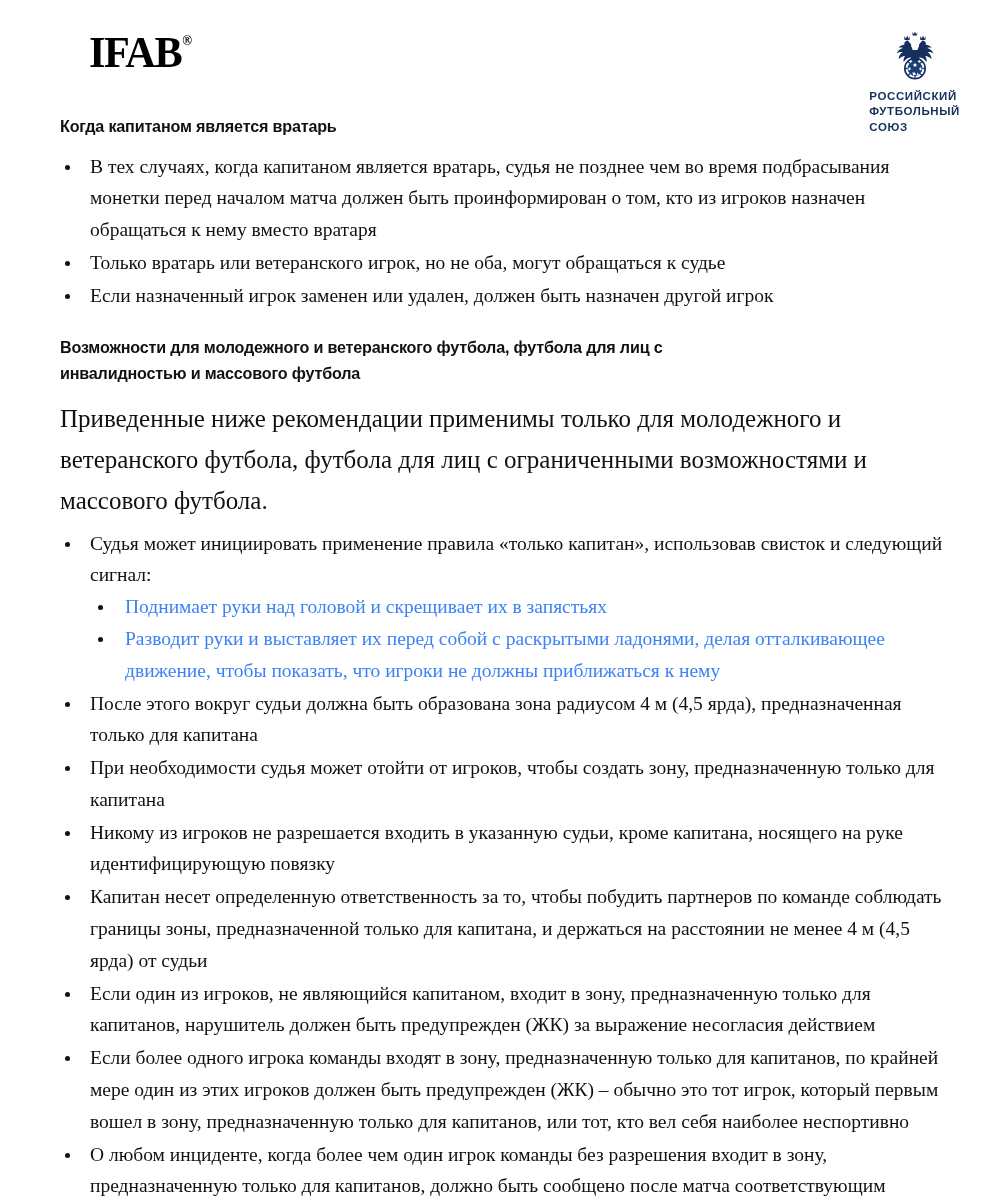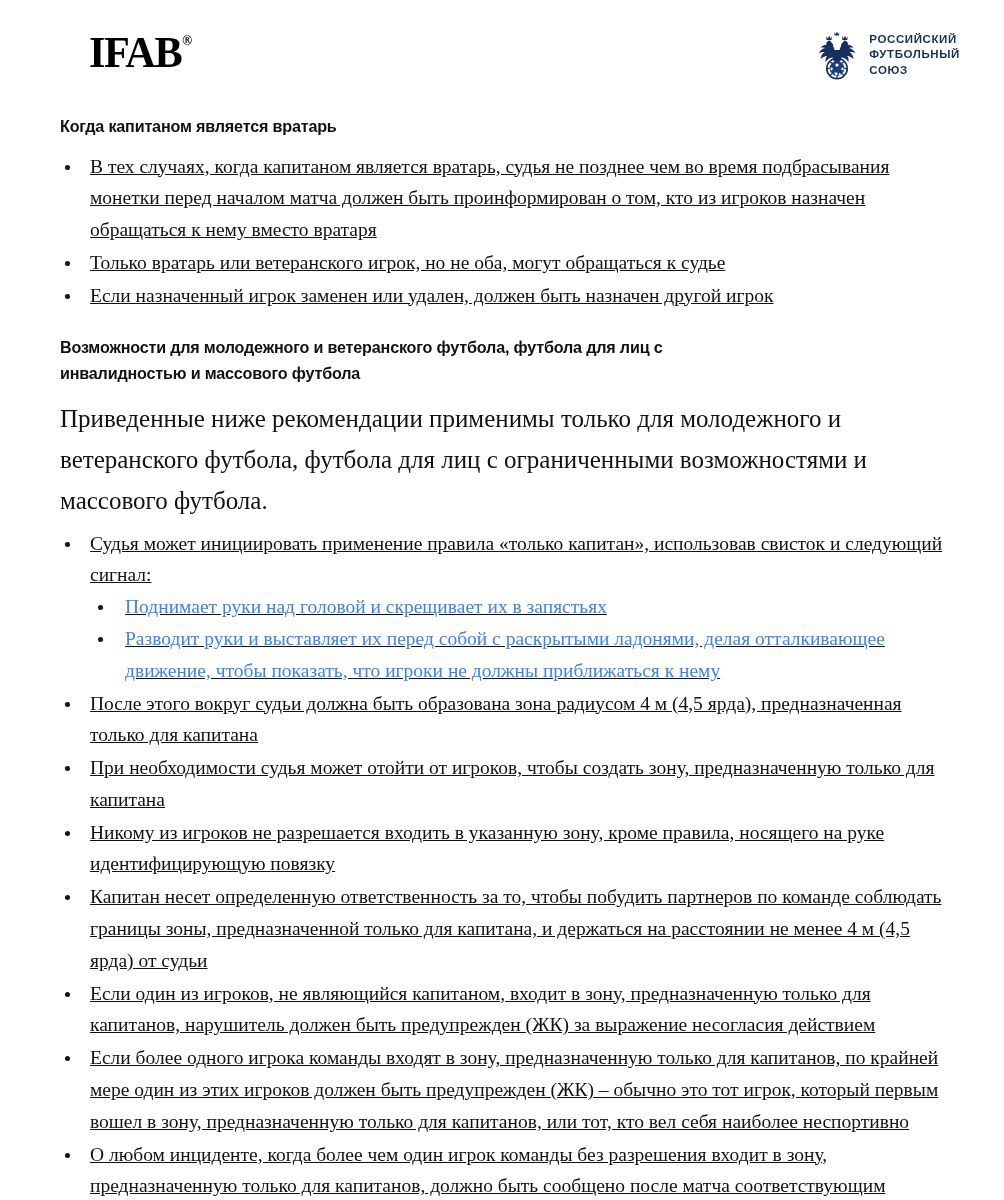--- a/index.html
+++ b/index.html
@@ -57,20 +57,21 @@
     left: 1px;
   }
 
   .rfu-logo {
     position: absolute;
     right: 44px;
     top: 30px;
     display: flex;
     align-items: center;
     gap: 9px;
+    flex-direction: column;
   }
   .rfu-emblem {
     width: 46px;
     height: 50px;
     flex: 0 0 auto;
   }
   .rfu-words {
     font-family: "Liberation Sans", "DejaVu Sans", sans-serif;
     font-weight: 700;
     font-size: 11.5px;
@@ -116,21 +117,20 @@
     margin: 0;
     padding: 0;
   }
   ul.lvl1 > li {
     position: relative;
     padding-left: 30px;
     font-size: 19.5px;
     line-height: 1.63;
     margin: 0 0 1px 0;
     color: #111111;
-    text-decoration: underline;
   }
   ul.lvl1 > li > .bullet {
     position: absolute;
     left: 5px;
     top: 0.72em;
     width: 5px;
     height: 5px;
     border-radius: 50%;
     background: #111111;
   }
@@ -277,21 +277,21 @@
       <li>
         <span class="bullet"></span>
         <span>После этого вокруг судьи должна быть образована зона радиусом 4 м (4,5 ярда), предназначенная только для капитана</span>
       </li>
       <li>
         <span class="bullet"></span>
         <span>При необходимости судья может отойти от игроков, чтобы создать зону, предназначенную только для капитана</span>
       </li>
       <li>
         <span class="bullet"></span>
-        <span>Никому из игроков не разрешается входить в указанную зону, кроме правила, носящего на руке идентифицирующую повязку</span>
+        <span>Никому из игроков не разрешается входить в указанную судьи, кроме капитана, носящего на руке идентифицирующую повязку</span>
       </li>
       <li>
         <span class="bullet"></span>
         <span>Капитан несет определенную ответственность за то, чтобы побудить партнеров по команде соблюдать границы зоны, предназначенной только для капитана, и держаться на расстоянии не менее 4 м (4,5 ярда) от судьи</span>
       </li>
       <li>
         <span class="bullet"></span>
         <span>Если один из игроков, не являющийся капитаном, входит в зону, предназначенную только для капитанов, нарушитель должен быть предупрежден (ЖК) за выражение несогласия действием</span>
       </li>
       <li>

